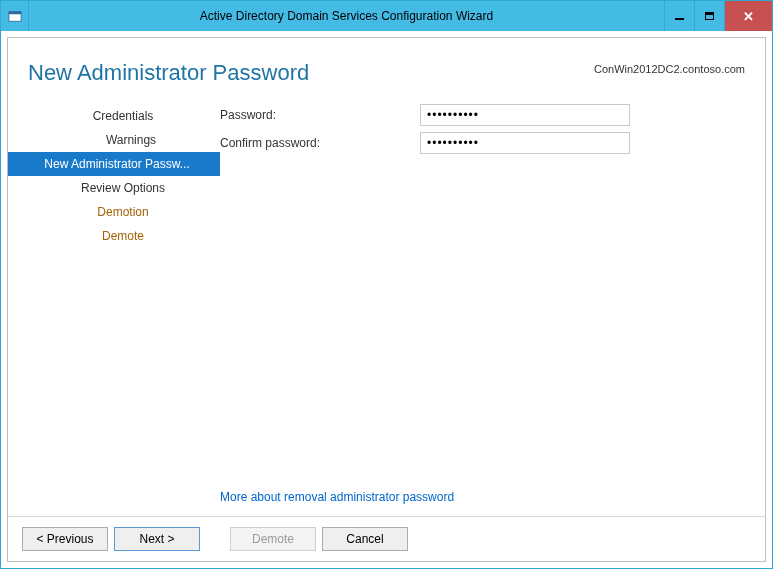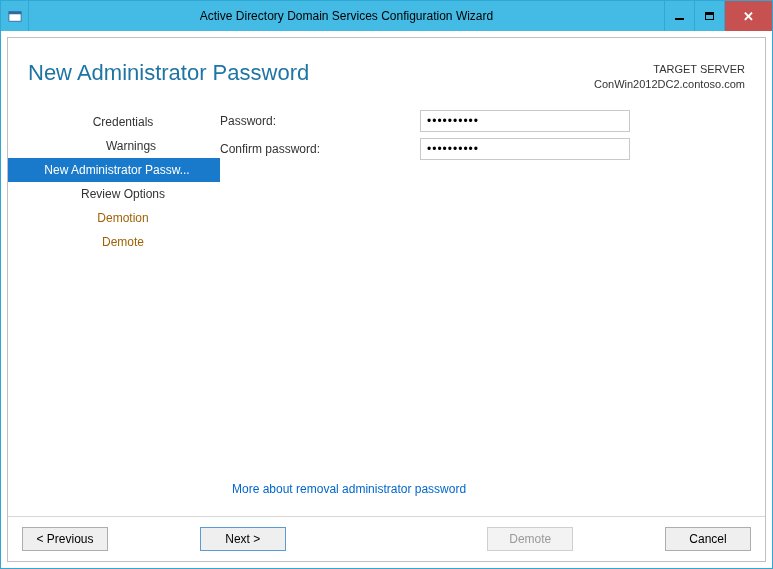--- a/index.html
+++ b/index.html
@@ -87,29 +87,29 @@
   .form-label {
     width: 200px; font-size: 12px; color: #333;
   }
   .form-input {
     width: 210px; height: 22px;
     border: 1px solid #c9c9c9; padding: 0 6px;
     font-size: 12px; letter-spacing: 1px;
   }
 
   .more-link {
-    position: absolute; bottom: 12px; left: 12px;
+    position: absolute; bottom: 12px; left: 0;
     font-size: 12px; color: #0066cc;
     cursor: pointer;
   }
 
   .button-bar {
     border-top: 1px solid #d8d8d8;
     padding: 10px 14px;
-    display: flex; justify-content: space-between; gap: 6px; margin-top: 8px;
+    display: flex; justify-content: flex-start; gap: 6px;
   }
   .btn {
     min-width: 86px; height: 24px;
     font-size: 12px;
     background: #efefef;
     border: 1px solid #adadad;
     cursor: default;
     padding: 0 10px;
   }
   .btn.disabled { color: #9a9a9a; border-color: #cfcfcf; background: #f3f3f3; }
@@ -143,21 +143,20 @@
           <span>✕</span>
         </div>
     </div>
   </div>
 
   <div class="client">
 
     <div class="header-row">
       <div class="page-title">New Administrator Password</div>
       <div class="target-block">
-        <div class="target-label">TARGET SERVER</div>
         <div class="target-value">ConWin2012DC2.contoso.com</div>
       </div>
     </div>
 
     <div class="body-row">
 
       <div class="steps">
         <div class="step">Credentials</div>
         <div class="step sub">Warnings</div>
         <div class="step sel">New Administrator Passw...</div>

